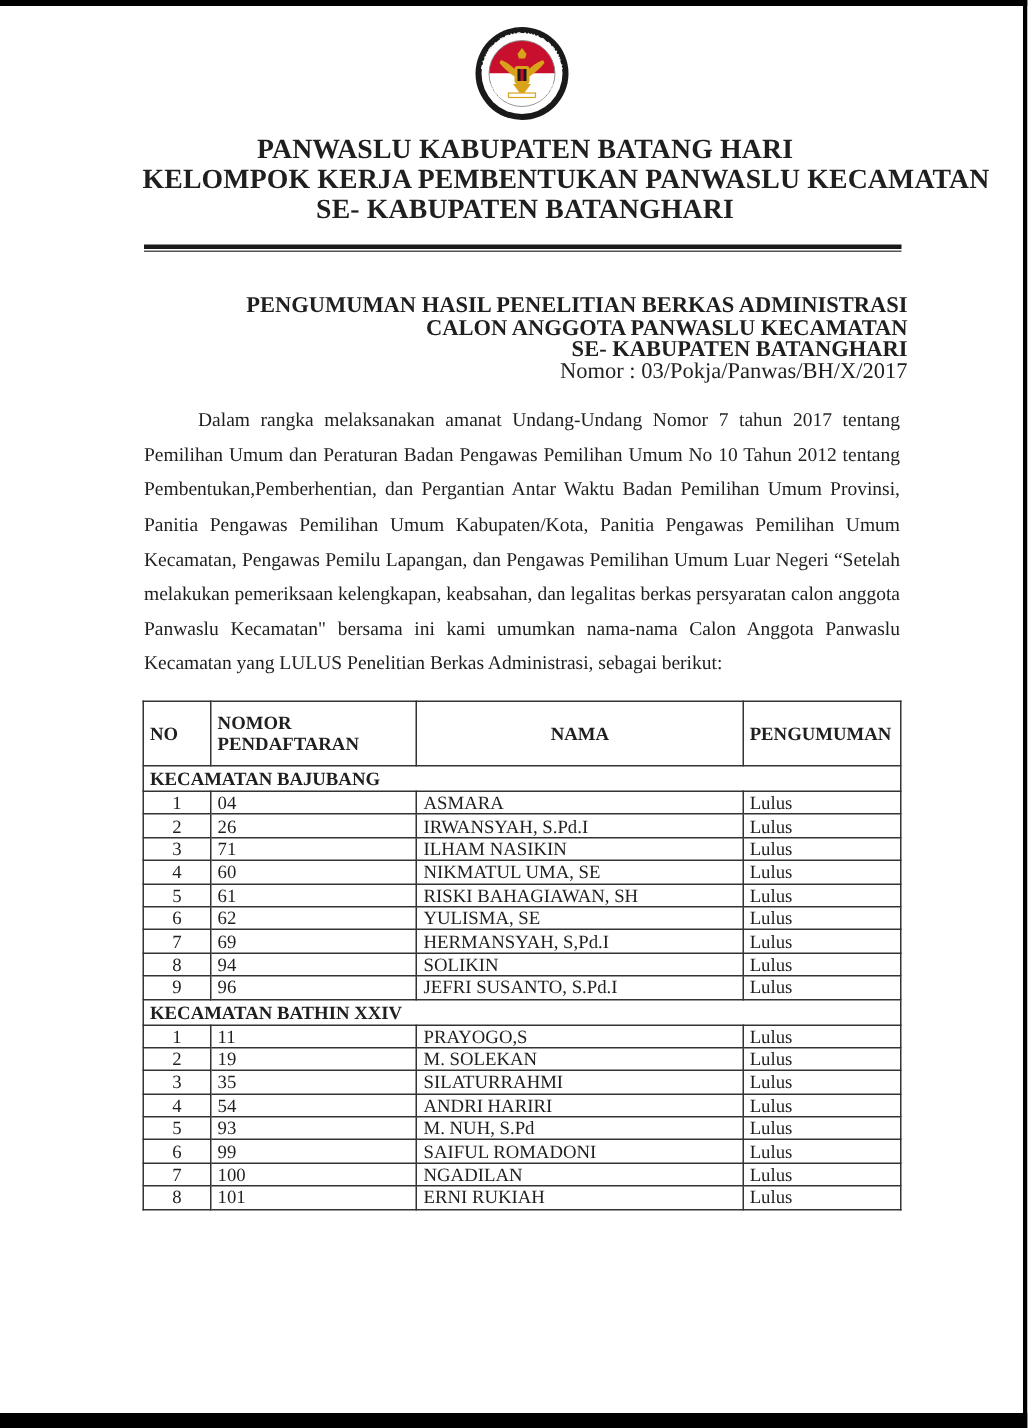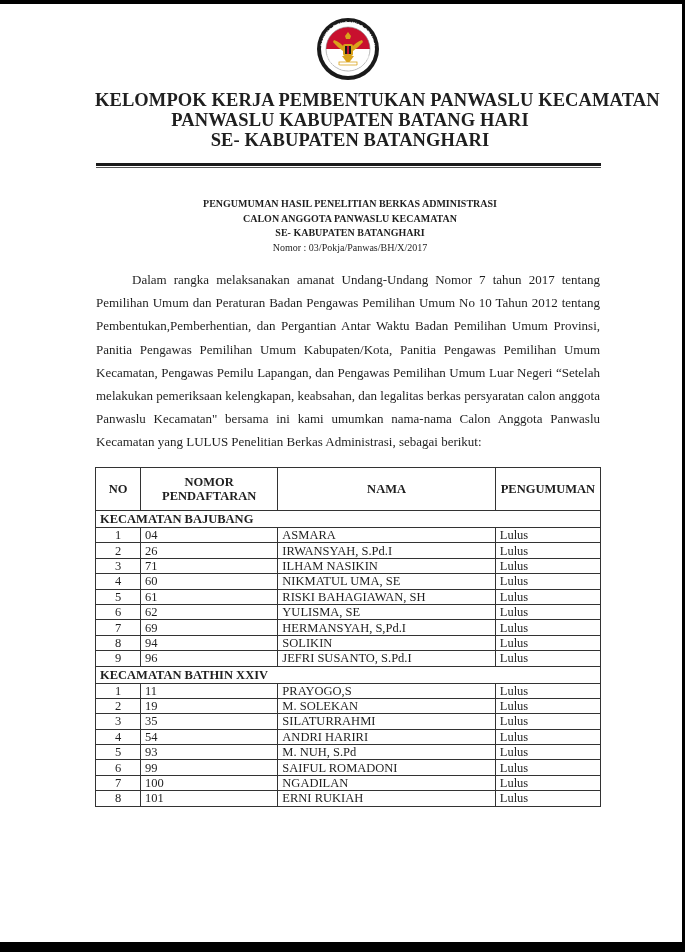--- a/index.html
+++ b/index.html
@@ -12,36 +12,36 @@
   .frame-bottom { position:absolute; left:0; bottom:0; width:685px; height:10px; background:#000; }
 
   .logo { position:absolute; left:312px; top:16px; width:72px; height:66px; }
 
   .letterhead { position:absolute; left:95px; top:90px; width:510px; text-align:center; }
   .lh-line { font-weight:bold; font-size:18.5px; line-height:20px; letter-spacing:0.1px; white-space:nowrap; }
   .lh-address { font-style:italic; font-size:10.5px; line-height:14px; margin-top:1px; white-space:nowrap; }
   .lh-rule { position:absolute; left:96px; top:163px; width:505px; height:3px; background:#1a1a1a; }
   .lh-rule2 { position:absolute; left:96px; top:167px; width:505px; height:1px; background:#555; }
 
-  .title-block { position:absolute; left:95px; top:197px; width:510px; text-align:center; font-size:10px; line-height:14.5px; }
+  .title-block { position:absolute; left:95px; top:197px; width:510px; text-align:right; font-size:15px; line-height:14.5px; }
   .title-block .t { font-weight:bold; white-space:nowrap; }
   .title-block .n { white-space:nowrap; }
 
   .body-text {
     position:absolute; left:96px; top:268px; width:504px;
     font-size:13px; line-height:23.2px; text-align:justify;
   }
   .body-text .indent { display:inline-block; width:36px; }
 
   table.results {
     position:absolute; left:95px; top:467px; width:506px;
     border-collapse:collapse; font-size:12.5px;
   }
   table.results th, table.results td { border:1px solid #333; padding:0 4px; }
-  table.results th { font-weight:bold; height:42px; font-size:12.5px; line-height:14px; text-align:center; }
+  table.results th { font-weight:bold; height:42px; font-size:12.5px; line-height:14px; text-align:left; }
   table.results td { height:14.4px; line-height:14px; }
   .c-no { width:36px; text-align:center; }
   .c-nomor { width:128px; }
   .c-nama { width:208px; text-align:left;margin-left:24px; }
   .c-ket { width:96px; }
   tr.group td { font-weight:bold; text-align:left; height:16px; }
 </style>
 </head>
 <body>
 
@@ -76,22 +76,22 @@
       <textPath href="#arcTop" startOffset="50%" text-anchor="middle">PANITIA PENGAWAS PEMILU</textPath>
     </text>
     <path id="arcBot" d="M14 38 A23 23 0 0 0 58 38" fill="none"></path>
     <text font-size="4.2" fill="#ffffff" font-family="Liberation Sans, sans-serif" font-weight="bold">
       <textPath href="#arcBot" startOffset="50%" text-anchor="middle">KABUPATEN BATANGHARI</textPath>
     </text>
   </svg>
 </div>
 
 <div class="letterhead">
+  <div class="lh-line">PANWASLU KABUPATEN BATANG HARI</div>
   <div class="lh-line">KELOMPOK KERJA PEMBENTUKAN PANWASLU KECAMATAN</div>
-  <div class="lh-line">PANWASLU KABUPATEN BATANG HARI</div>
   <div class="lh-line">SE- KABUPATEN BATANGHARI</div>
 </div>
 <div class="lh-rule"></div>
 <div class="lh-rule2"></div>
 
 <div class="title-block">
   <div class="t">PENGUMUMAN HASIL PENELITIAN BERKAS ADMINISTRASI</div>
   <div class="t">CALON ANGGOTA PANWASLU KECAMATAN</div>
   <div class="t">SE- KABUPATEN BATANGHARI</div>
   <div class="n">Nomor : 03/Pokja/Panwas/BH/X/2017</div>

